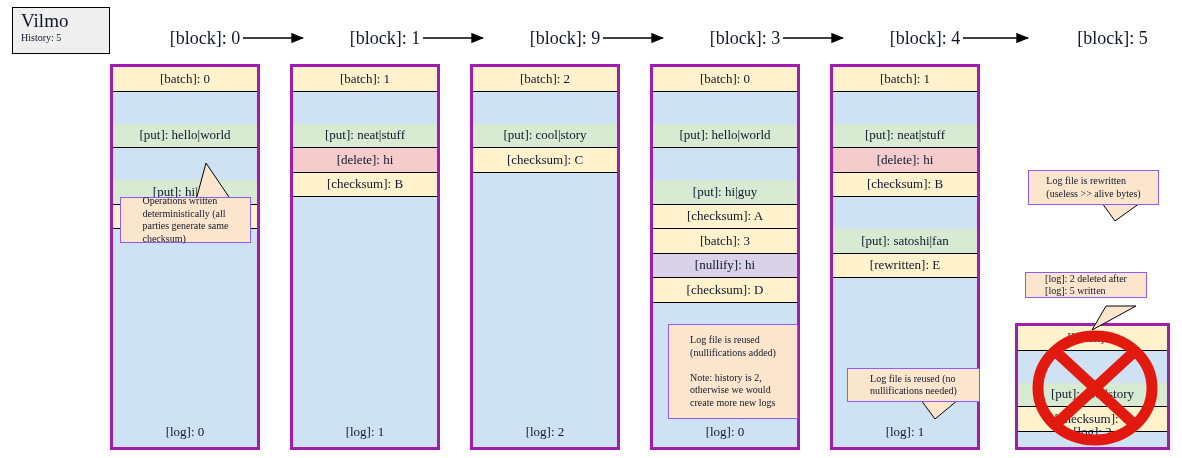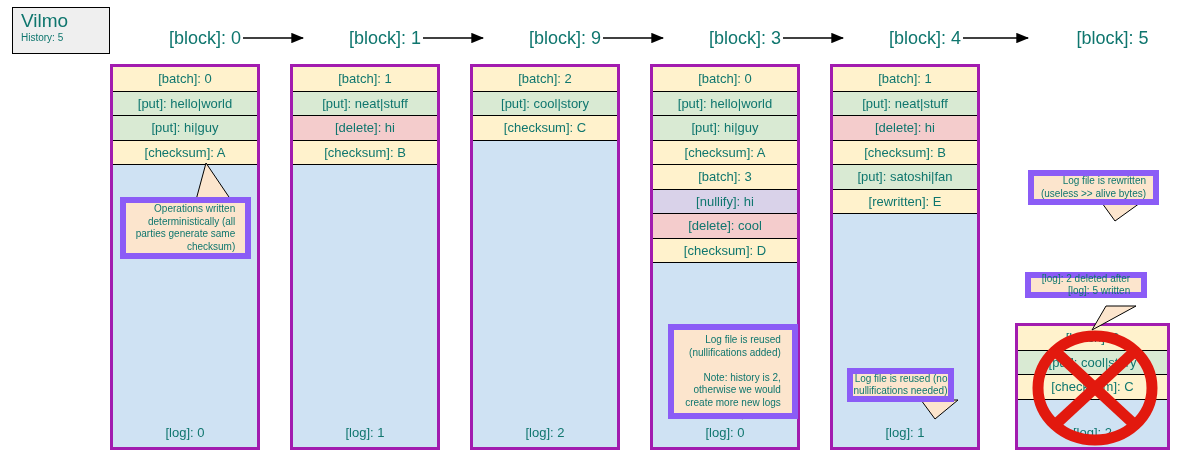--- a/index.html
+++ b/index.html
@@ -1,43 +1,43 @@
 <!DOCTYPE html>
 <html><head>
 <meta charset="utf-8">
 <style>
   html,body{margin:0;padding:0;background:#fff;}
   .canvas{position:relative;width:1182px;height:458px;background:#ffffff;
-          font-family:Liberation Sans, sans-serif;color:#0f766e;overflow:hidden;}
+          font-family:Liberation Serif, serif;color:#0f172a;overflow:hidden;}
 
   
   .legend{position:absolute;left:12px;top:7px;width:98px;height:47px;background:#efefef;
           border:1.5px solid #000;box-sizing:border-box;padding:2px 0 0 8px;}
   .legend .t{font-size:19px;line-height:22px;}
   .legend .s{font-size:10px;line-height:11px;}
 
   
   .blklabel{position:absolute;top:27px;height:22px;width:150px;display:flex;align-items:center;
             justify-content:center;font-size:18px;padding-left:20px;}
 
   
   .col{position:absolute;top:64px;width:150px;height:386px;border:3px solid #a21caf;box-sizing:border-box;
        background:#cfe2f3;display:flex;flex-direction:column;}
   .row{flex:0 0 24.5px;height:24.5px;box-sizing:border-box;border-bottom:1px solid #000;
        display:flex;align-items:center;justify-content:center;font-size:13px;white-space:nowrap;}
   .k-batch{background:#fff2cc;}
-  .k-put{background:#d9ead3;}
+  .k-put{background:#d9ead3;margin-top:32px;}
   .k-delete{background:#f4cccc;}
   .k-nullify{background:#d9d2e9;}
   .logarea{flex:1 1 auto;position:relative;}
   .loglabel{position:absolute;left:0;right:0;bottom:7px;text-align:center;font-size:13px;}
 
   
-  .bubble{position:absolute;background:#fce5cd;border:6px solid #8b5cf6;box-sizing:border-box;
-          display:flex;align-items:center;justify-content:center;text-align:right;
+  .bubble{position:absolute;background:#fce5cd;border:1px solid #8b5cf6;box-sizing:border-box;
+          display:flex;align-items:center;justify-content:center;text-align:left;
           font-size:10px;line-height:12.5px;white-space:pre-line;z-index:4;}
 
   .overlay{position:absolute;left:0;top:0;z-index:3;}
   .topmost{position:absolute;left:0;top:0;z-index:6;}
 </style>
 </head>
 <body>
 
 <div class="canvas">
 
@@ -110,21 +110,20 @@
     </div>
   </div>
 
   <div class="col" style="left:650px">
     <div class="row k-batch">[batch]: 0</div>
     <div class="row k-put">[put]: hello|world</div>
     <div class="row k-put">[put]: hi|guy</div>
     <div class="row k-batch">[checksum]: A</div>
     <div class="row k-batch">[batch]: 3</div>
     <div class="row k-nullify">[nullify]: hi</div>
-    <div class="row k-delete">[delete]: cool</div>
     <div class="row k-batch">[checksum]: D</div>
     <div class="logarea">
       <div class="loglabel">[log]: 0</div>
     </div>
   </div>
 
   <div class="col" style="left:830px">
     <div class="row k-batch">[batch]: 1</div>
     <div class="row k-put">[put]: neat|stuff</div>
     <div class="row k-delete">[delete]: hi</div>
@@ -139,31 +138,31 @@
 
   <div class="col" style="left:1015px;width:155px;top:323px;height:127px">
     <div class="row k-batch">[batch]: 2</div>
     <div class="row k-put">[put]: cool|story</div>
     <div class="row k-batch">[checksum]: C</div>
     <div class="logarea">
       <div class="loglabel">[log]: 2</div>
     </div>
   </div>
 
-  <div class="bubble" style="left:120px;top:197px;width:131px;height:62px">Operations written
+  <div class="bubble" style="left:120px;top:197px;width:131px;height:46px">Operations written
 deterministically (all
 parties generate same
 checksum)</div>
   <div class="bubble" style="left:668px;top:324px;width:130px;height:95px">Log file is reused
 (nullifications added)
 
 Note: history is 2,
 otherwise we would
 create more new logs</div>
-  <div class="bubble" style="left:847px;top:368px;width:107px;height:34px">Log file is reused (no
+  <div class="bubble" style="left:847px;top:368px;width:133px;height:34px">Log file is reused (no
 nullifications needed)</div>
   <div class="bubble" style="left:1028px;top:170px;width:131px;height:35px">Log file is rewritten
 (useless &gt;&gt; alive bytes)</div>
   <div class="bubble" style="left:1025px;top:272px;width:122px;height:26px">[log]: 2 deleted after
 [log]: 5 written</div>
 
   <svg class="topmost" width="1182" height="458">
     <ellipse cx="1095" cy="388" rx="57" ry="52" fill="none" stroke="#e2190e" stroke-width="11"></ellipse>
     <line x1="1055" y1="351" x2="1135" y2="425" stroke="#e2190e" stroke-width="11"></line>
     <line x1="1135" y1="351" x2="1055" y2="425" stroke="#e2190e" stroke-width="11"></line>

